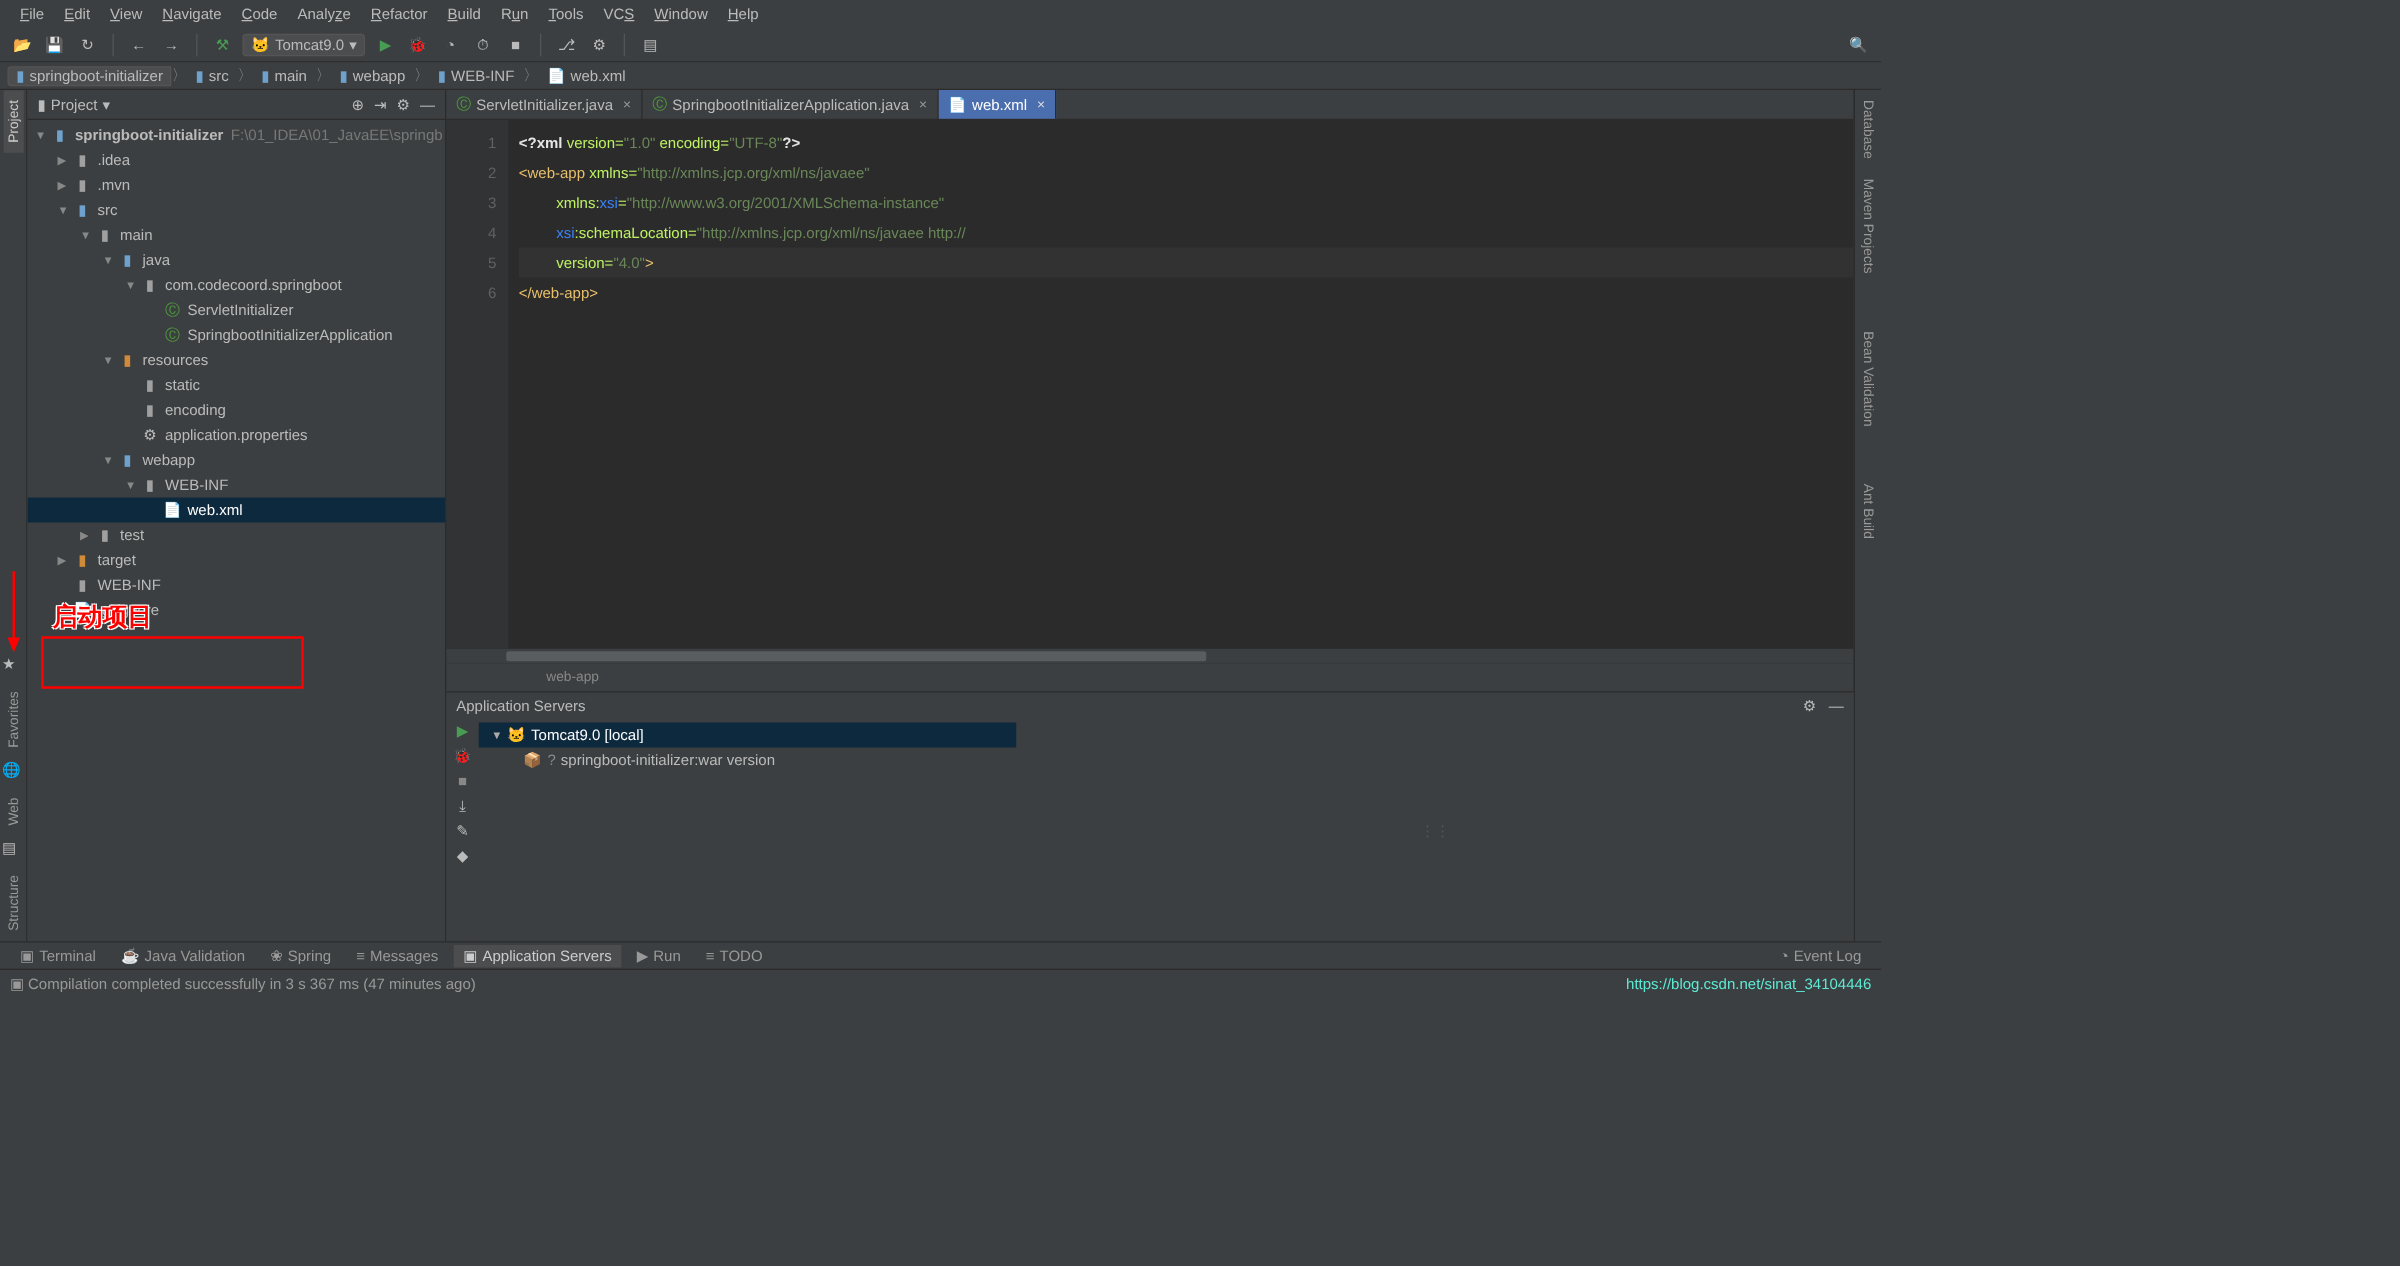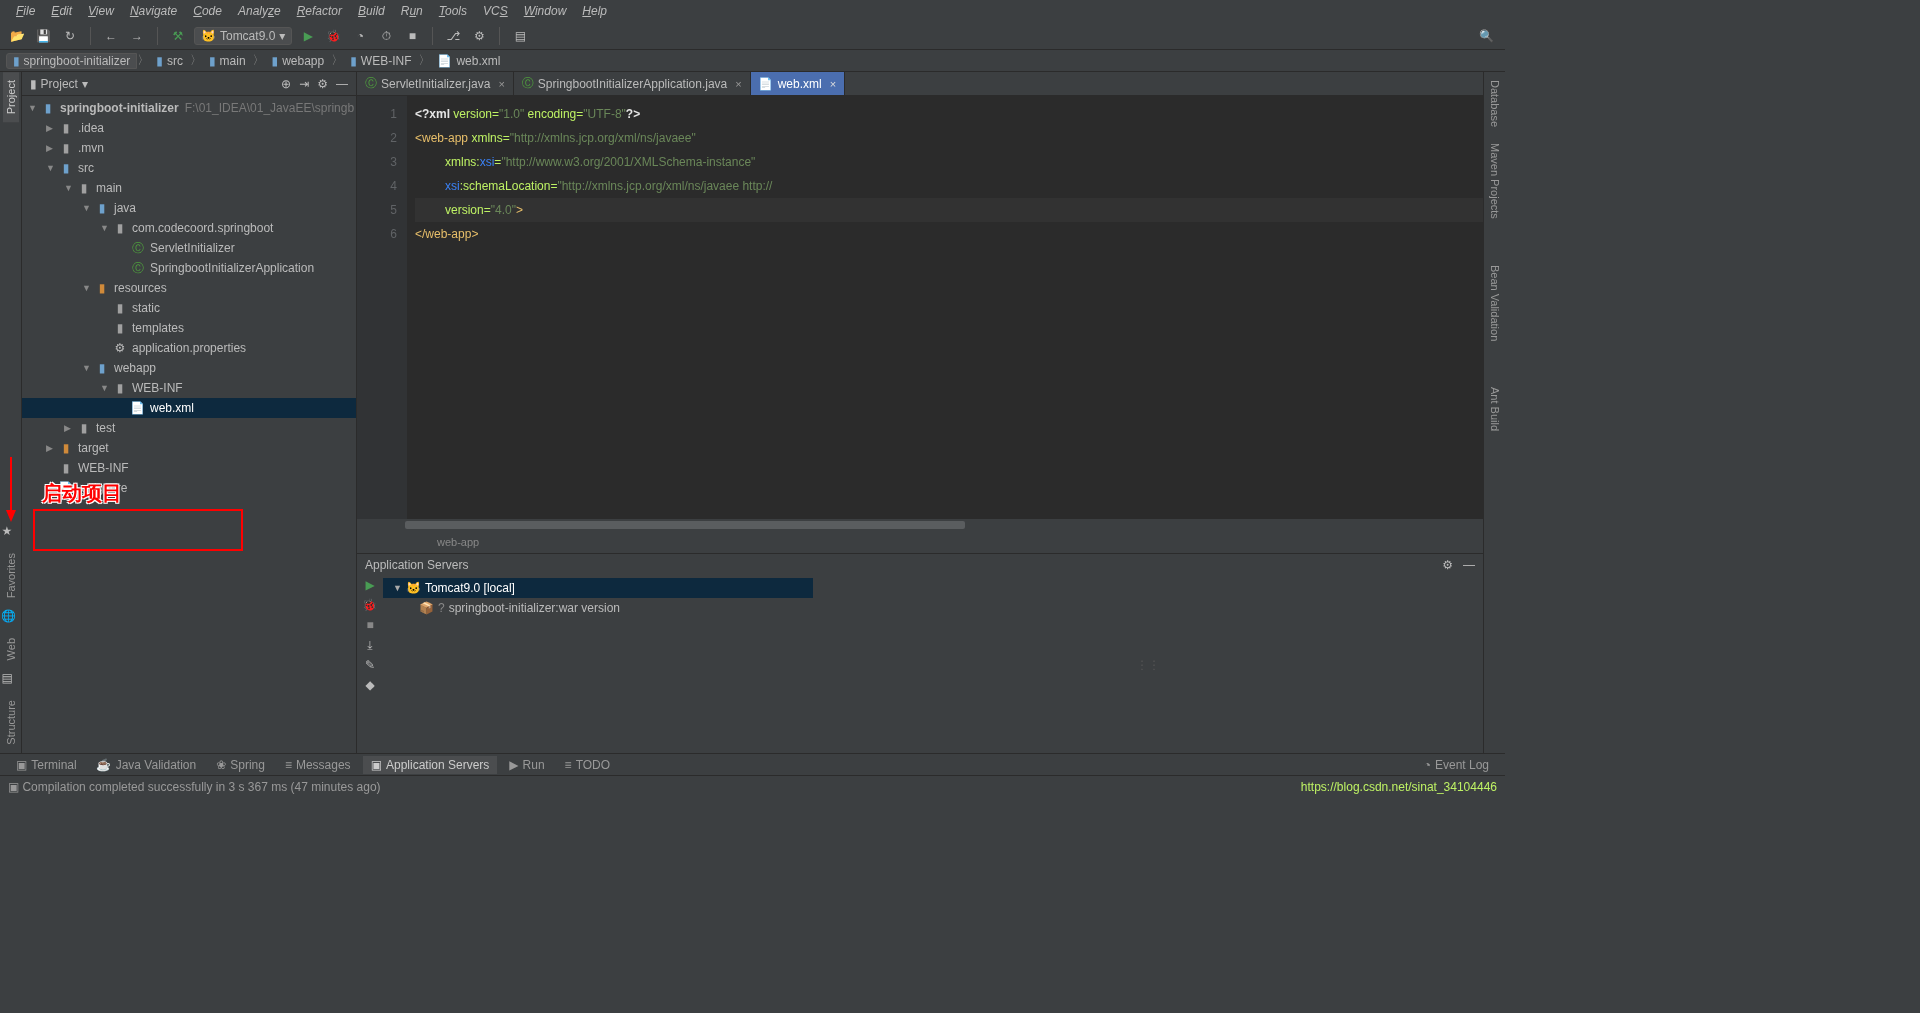--- a/index.html
+++ b/index.html
@@ -1,20 +1,20 @@
 <!DOCTYPE html>
 <html><head>
 <meta charset="utf-8">
 <style>
 * { margin: 0; padding: 0; box-sizing: border-box; font-family: "Segoe UI", sans-serif; font-size: 12px; }
 body { background: #3c3f41; color: #bbbbbb; width: 1505px; height: 797px; display: flex; flex-direction: column; overflow: hidden; }
 
 
 .menubar { height: 22px; display: flex; align-items: center; padding: 0 8px; background: #3c3f41; }
-.menubar span { padding: 0 8px; cursor: default; font-style: italic; }
+.menubar span { padding: 0 8px; cursor: default; }
 .menubar span u { text-decoration: underline; }
 
 
 .toolbar { height: 28px; display: flex; align-items: center; padding: 0 8px; background: #3c3f41; border-bottom: 1px solid #2b2b2b; gap: 6px; }
 .toolbar .sep { width: 1px; height: 18px; background: #555; margin: 0 4px; }
 .toolbar .tb-btn { width: 20px; height: 20px; display: flex; align-items: center; justify-content: center; }
 .toolbar .runconfig { background: #4b4d4f; border: 1px solid #555; padding: 1px 6px; border-radius: 3px; display: flex; align-items: center; gap: 4px; }
 .toolbar .search { margin-left: auto; }
 
 
@@ -88,21 +88,21 @@
 .anno-text { position: absolute; color: #ff0000; font-size: 20px; font-weight: bold; text-shadow: -1px -1px 0 #fff, 1px -1px 0 #fff, -1px 1px 0 #fff, 1px 1px 0 #fff; }
 
 
 .bottom-tabs { height: 22px; display: flex; align-items: center; border-top: 1px solid #2b2b2b; background: #3c3f41; padding: 0 8px; gap: 4px; }
 .bottom-tabs .btab { padding: 2px 8px; display: flex; align-items: center; gap: 4px; color: #999; }
 .bottom-tabs .btab.active { background: #4b4d4f; color: #ccc; }
 .bottom-tabs .event-log { margin-left: auto; }
 
 
 .statusbar { height: 22px; display: flex; align-items: center; background: #3c3f41; border-top: 1px solid #2b2b2b; padding: 0 8px; color: #999; font-size: 11px;}
-.statusbar .watermark { margin-left: auto; color: #bef264; }
+.statusbar .watermark { margin-left: auto; color: #5eead4; }
 .green { color: #499c54; }
 </style>
 </head>
 <body>
 
 <div class="menubar">
   <span><u>F</u>ile</span>
   <span><u>E</u>dit</span>
   <span><u>V</u>iew</span>
   <span><u>N</u>avigate</span>
@@ -252,21 +252,21 @@
           <span>resources</span>
         </div>
       <div class="tree-row" style="padding-left:78px">
           <span class="arrow"></span>
           <span class="icon fold-gray">▮</span>
           <span>static</span>
         </div>
       <div class="tree-row" style="padding-left:78px">
           <span class="arrow"></span>
           <span class="icon fold-gray">▮</span>
-          <span>templates</span>
+          <span>encoding</span>
         </div>
       <div class="tree-row" style="padding-left:78px">
           <span class="arrow"></span>
           <span class="icon">⚙</span>
           <span>application.properties</span>
         </div>
       <div class="tree-row" style="padding-left:60px">
           <span class="arrow">▼</span>
           <span class="icon fold-blue">▮</span>
           <span>webapp</span>

